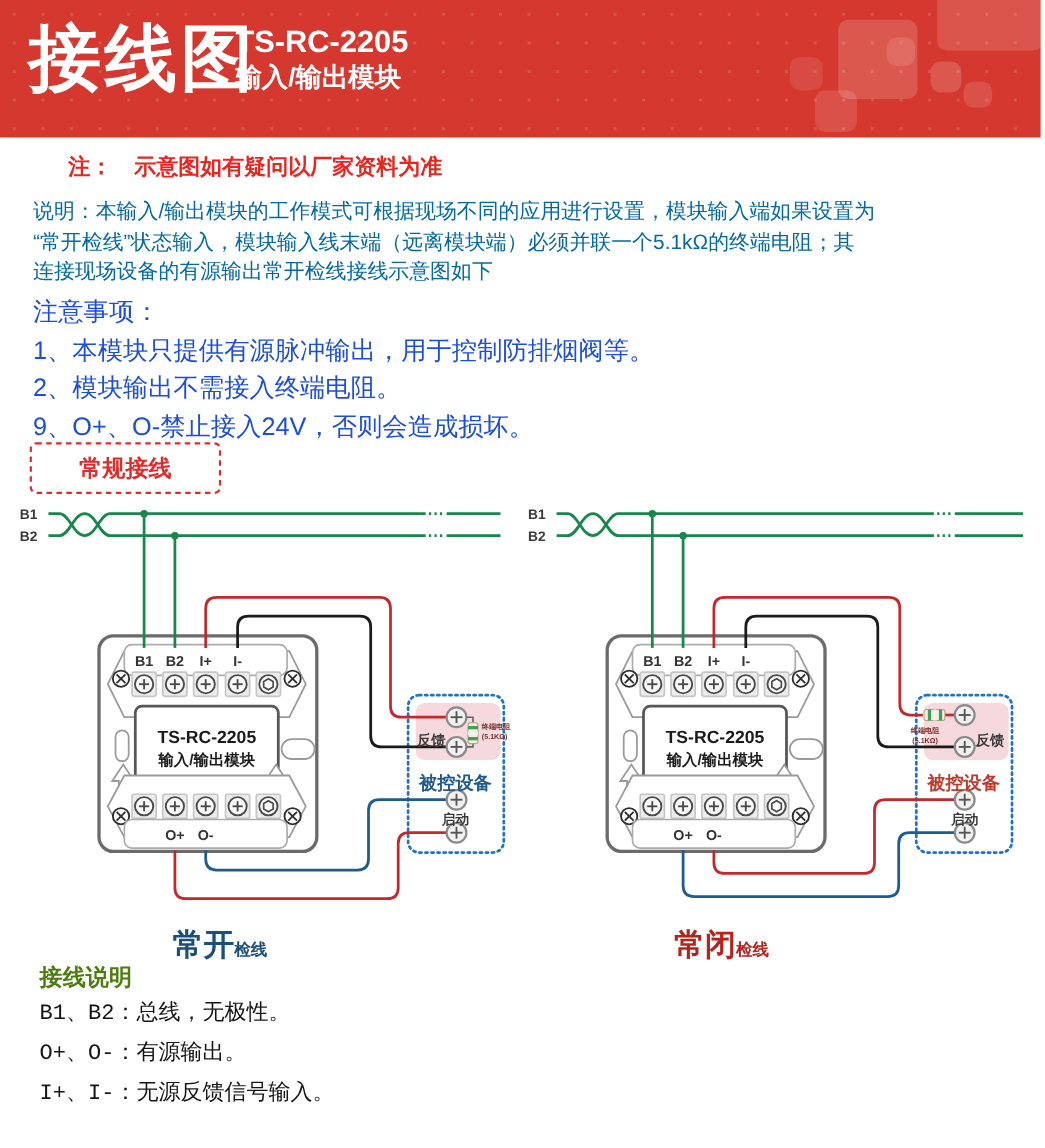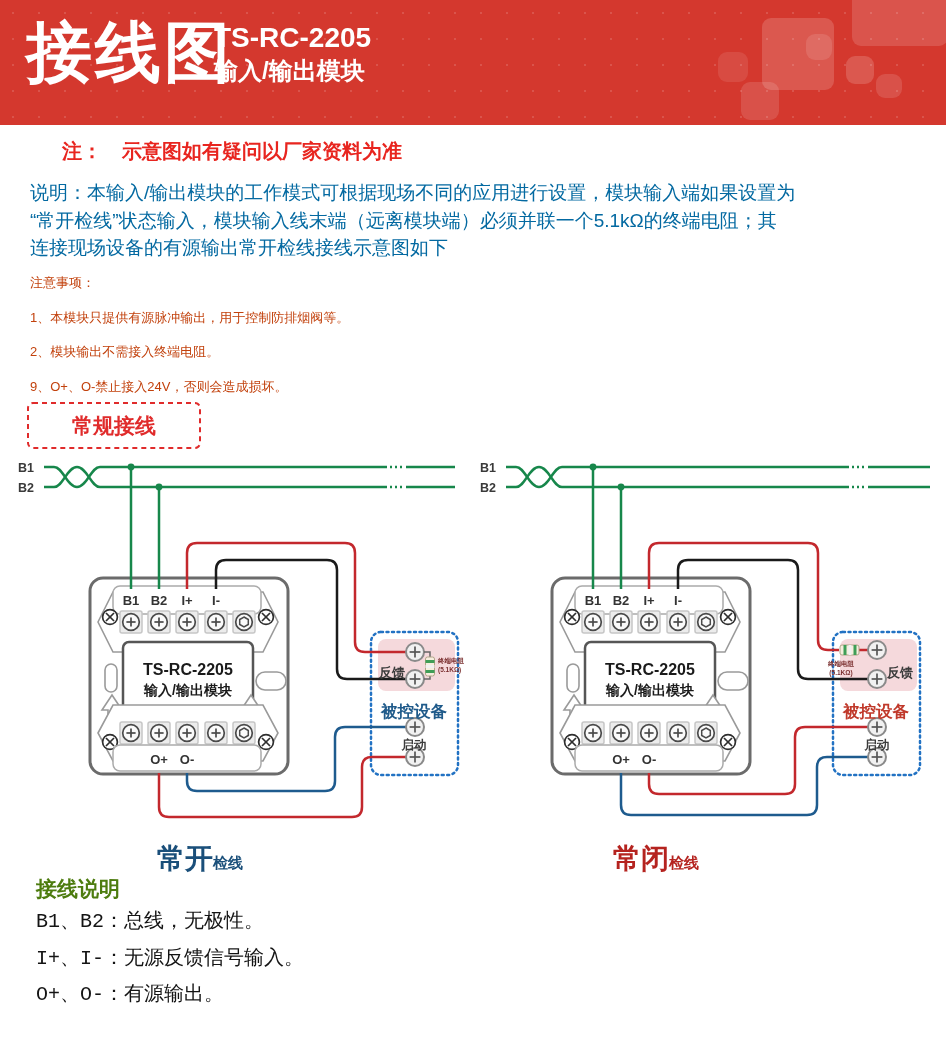--- a/index.html
+++ b/index.html
@@ -20,21 +20,21 @@
   .d3{left:852px;top:-12px;width:96px;height:58px;opacity:.9;}
   .d4{left:846px;top:56px;width:28px;height:28px;}
   .d5{left:876px;top:74px;width:26px;height:24px;opacity:.8;}
   .d6{left:718px;top:52px;width:30px;height:30px;opacity:.6;}
   .d7{left:806px;top:34px;width:26px;height:26px;opacity:.7;}
 
   
   .note-line{position:absolute;top:138px;left:30px;font-size:20px;font-weight:600;color:#e8251f;margin-left:32px;}
   .note-label{margin-right:20px;}
   .desc{position:absolute;top:179px;left:30px;width:905px;font-size:19px;line-height:27.5px;color:#0369a1;}
-  .notices{position:absolute;top:266px;left:30px;width:905px;font-size:13px;line-height:34.5px;color:#c2410c;}
+  .notices{position:absolute;top:266px;left:30px;width:905px;font-size:23px;line-height:34.5px;color:#1d4ed8;}
   .legend{position:absolute;top:874px;left:36px;width:600px;color:#141414;}
   .legend-title{font-size:21px;font-weight:bold;color:#4d7c0f;line-height:30px;}
   .legend-item{font-size:20px;line-height:36.5px;font-family:Liberation Mono, monospace;}
 
   .diagram-svg{position:absolute;top:400px;left:0;}
   svg text{font-family:"Liberation Sans","DejaVu Sans",sans-serif;}
 </style>
 </head>
 <body>
 
@@ -216,15 +216,15 @@
   <text x="876" y="717" font-size="16.5" font-weight="bold" fill="#c0392b" text-anchor="middle">被控设备</text>
   <text x="877" y="749" font-size="12.5" font-weight="bold" fill="#3c3c3c" text-anchor="middle">启动</text>
 
   <text x="200" y="868" text-anchor="middle"><tspan font-size="28" font-weight="bold" fill="#1a4f7a">常开</tspan><tspan font-size="15" font-weight="bold" fill="#1a4f7a">检线</tspan></text>
   <text x="656" y="868" text-anchor="middle"><tspan font-size="28" font-weight="bold" fill="#b5231f">常闭</tspan><tspan font-size="15" font-weight="bold" fill="#b5231f">检线</tspan></text>
 </svg>
 
 <div class="legend">
   <div class="legend-title">接线说明</div>
   <div class="legend-item">B1、B2：总线，无极性。</div>
+  <div class="legend-item">O+、O-：有源输出。</div>
   <div class="legend-item">I+、I-：无源反馈信号输入。</div>
-  <div class="legend-item">O+、O-：有源输出。</div>
 </div>
 
 </body></html>

